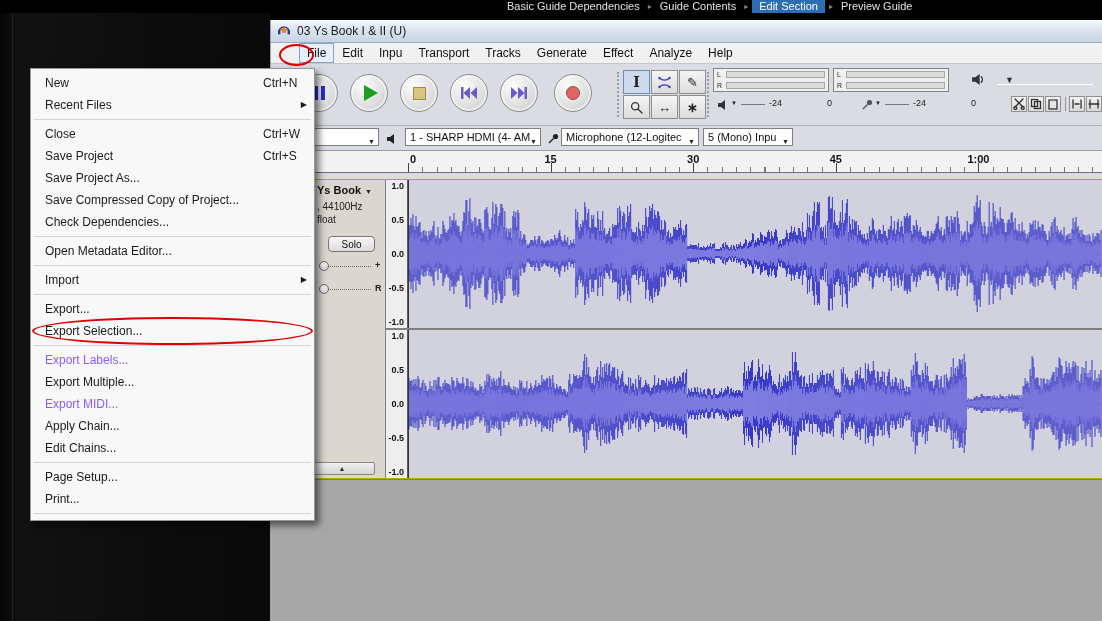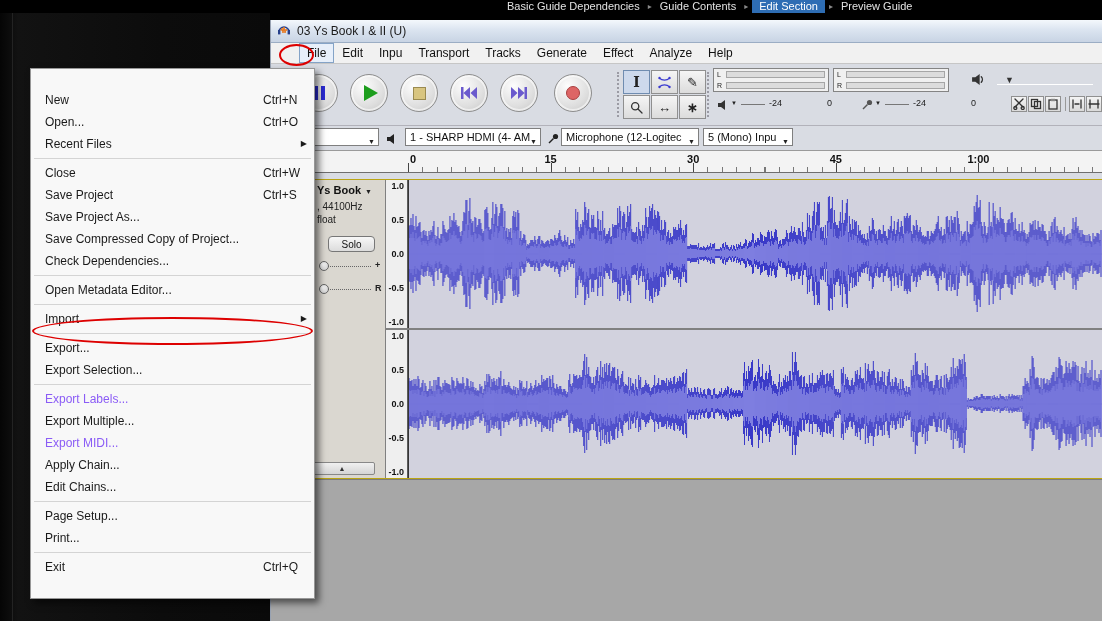--- a/index.html
+++ b/index.html
@@ -103,21 +103,21 @@
   .ch2{top:150px;height:148px}
   .vruler{position:absolute;left:0;top:0;bottom:0;width:22px;background:#efefef;border-right:1px solid #5c5c5c}
   .vr-label{position:absolute;right:3px;transform:translateY(-50%);font-size:9px;font-weight:bold;color:#111}
   .wave{position:absolute;left:22px;right:0;top:0;bottom:0;background:#d2d2de}
   .wave svg{display:block;width:100%;height:100%}
 
   .empty-area{position:absolute;left:0;top:459px;width:100%;height:142px;background:#a7a7a7;border-top:1px solid #7c7c7c}
 
   
   .menu-popup{position:absolute;left:30px;top:68px;width:285px;background:#f8f8f8;border:1px solid #979797;
-              box-shadow:4px 4px 7px rgba(0,0,0,.55);z-index:20;padding:20px 0}
+              box-shadow:4px 4px 7px rgba(0,0,0,.55);z-index:20;padding:3px 0}
   .menu-item{position:relative;height:22px;line-height:22px;font-size:12px;color:#1a1a1a;padding-left:14px;cursor:default}
   .menu-item.disabled{color:#8b5cf6}
   .mi-shortcut{position:absolute;left:232px;top:0}
   .mi-arrow{position:absolute;right:7px;top:0;font-size:8px}
   .menu-sep{height:7px;position:relative}
   .menu-sep::after{content:"";position:absolute;left:3px;right:3px;top:3px;height:1px;background:#d4d4d4}
 
   
   .annot{position:absolute;border:2px solid #dd0000;border-radius:50%;pointer-events:none;z-index:30}
   #file-ellipse{left:279px;top:44px;width:35px;height:22px}
@@ -387,21 +387,20 @@
         </div>
       </div>
     </div>
 
     <div class="empty-area"></div>
   </div>
 
   <div class="menu-popup">
     <div id="menu-items">
         <div class="menu-item"><span>New</span><span class="mi-shortcut">Ctrl+N</span></div>
-        <div class="menu-item"><span>Open...</span><span class="mi-shortcut">Ctrl+O</span></div>
         <div class="menu-item"><span>Recent Files</span><span class="mi-arrow">▶</span></div>
         <div class="menu-sep"></div>
         <div class="menu-item"><span>Close</span><span class="mi-shortcut">Ctrl+W</span></div>
         <div class="menu-item"><span>Save Project</span><span class="mi-shortcut">Ctrl+S</span></div>
         <div class="menu-item"><span>Save Project As...</span></div>
         <div class="menu-item"><span>Save Compressed Copy of Project...</span></div>
         <div class="menu-item"><span>Check Dependencies...</span></div>
         <div class="menu-sep"></div>
         <div class="menu-item"><span>Open Metadata Editor...</span></div>
         <div class="menu-sep"></div>
@@ -412,19 +411,18 @@
         <div class="menu-sep"></div>
         <div class="menu-item disabled"><span>Export Labels...</span></div>
         <div class="menu-item"><span>Export Multiple...</span></div>
         <div class="menu-item disabled"><span>Export MIDI...</span></div>
         <div class="menu-item"><span>Apply Chain...</span></div>
         <div class="menu-item"><span>Edit Chains...</span></div>
         <div class="menu-sep"></div>
         <div class="menu-item"><span>Page Setup...</span></div>
         <div class="menu-item"><span>Print...</span></div>
         <div class="menu-sep"></div>
-        <div class="menu-item"><span>Exit</span><span class="mi-shortcut">Ctrl+Q</span></div>
       </div>
     <div id="export-ellipse" style="top: 248px; height: 28px;"></div>
   </div>
 
   <div class="annot" id="file-ellipse"></div>
 </div>
 
 </body></html>

